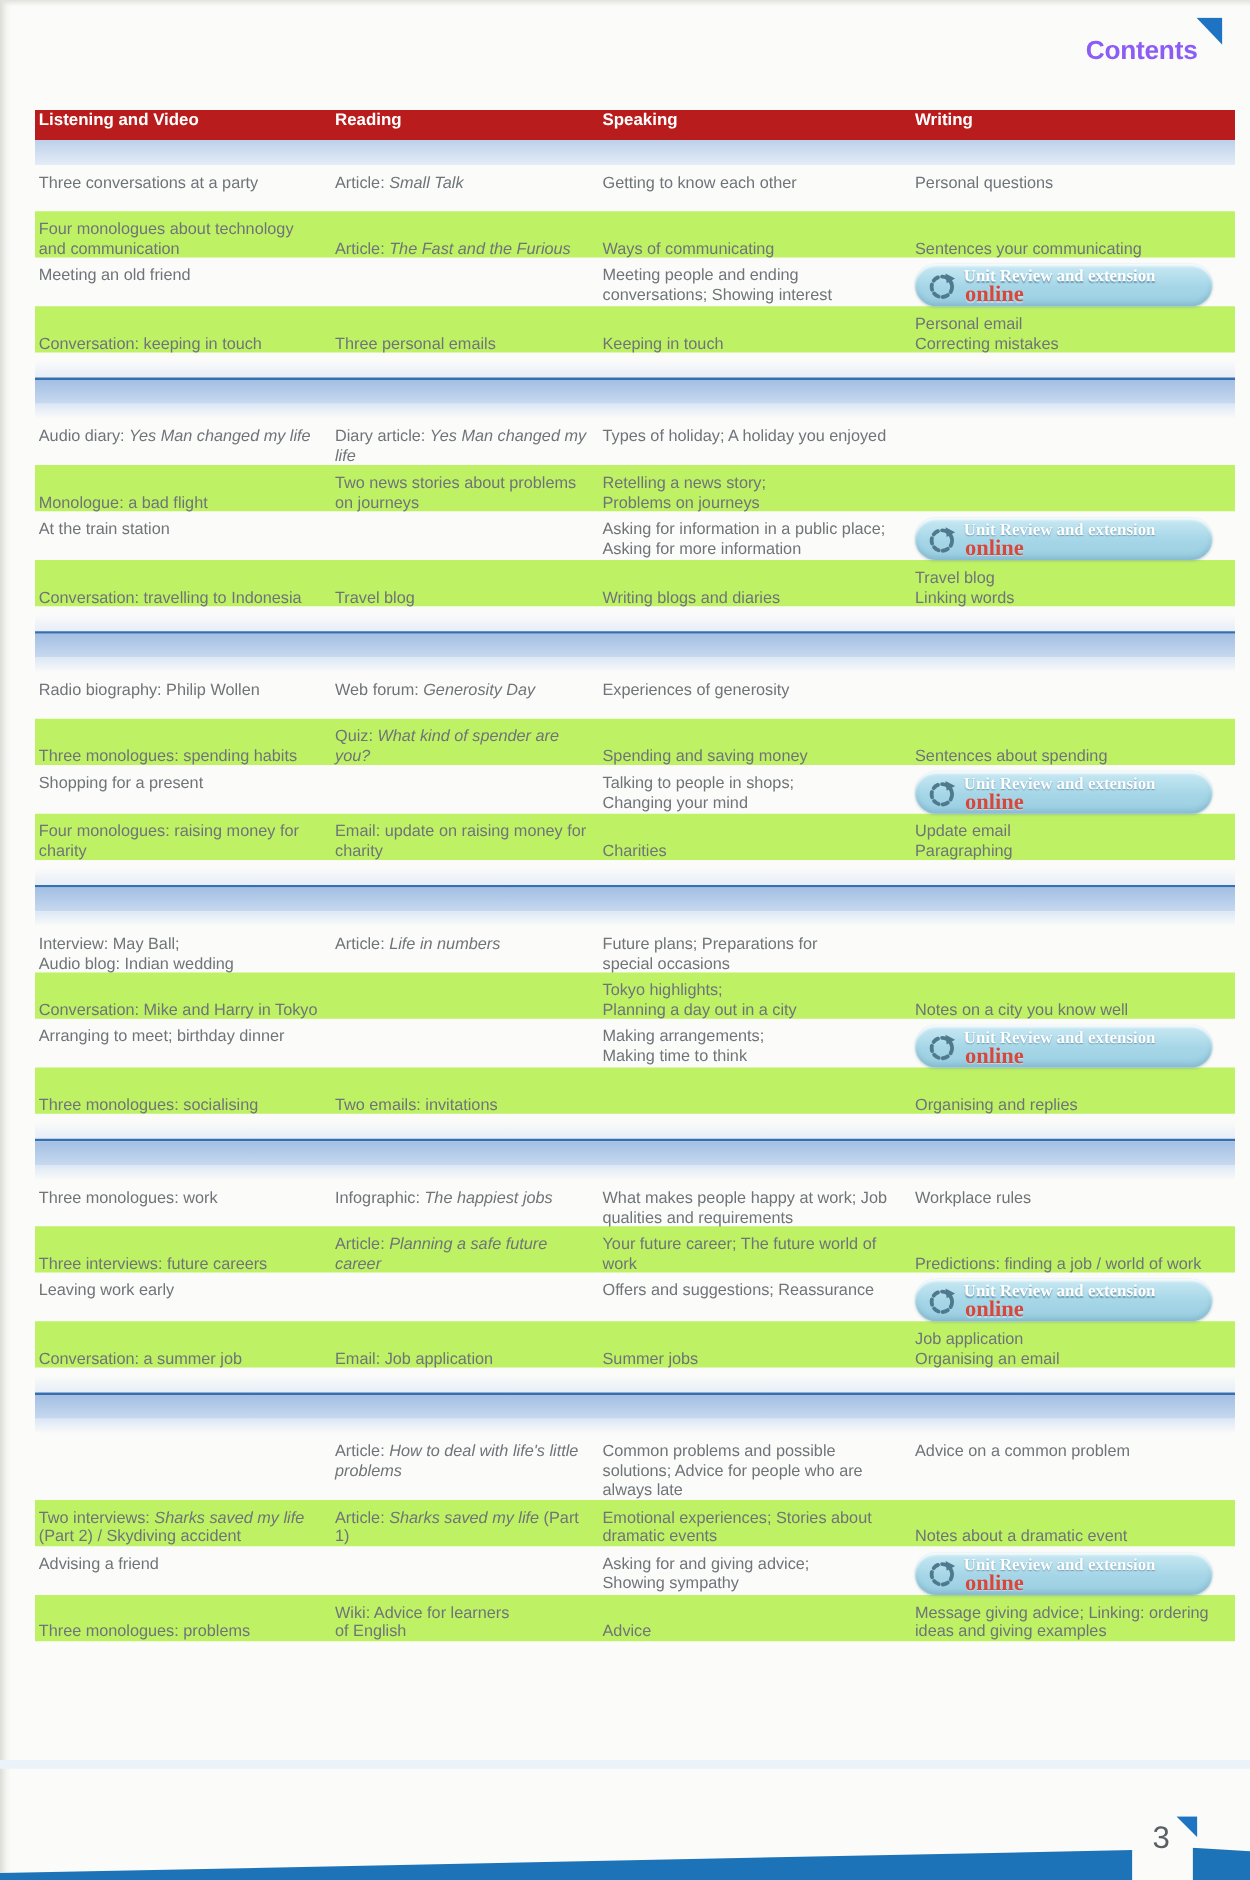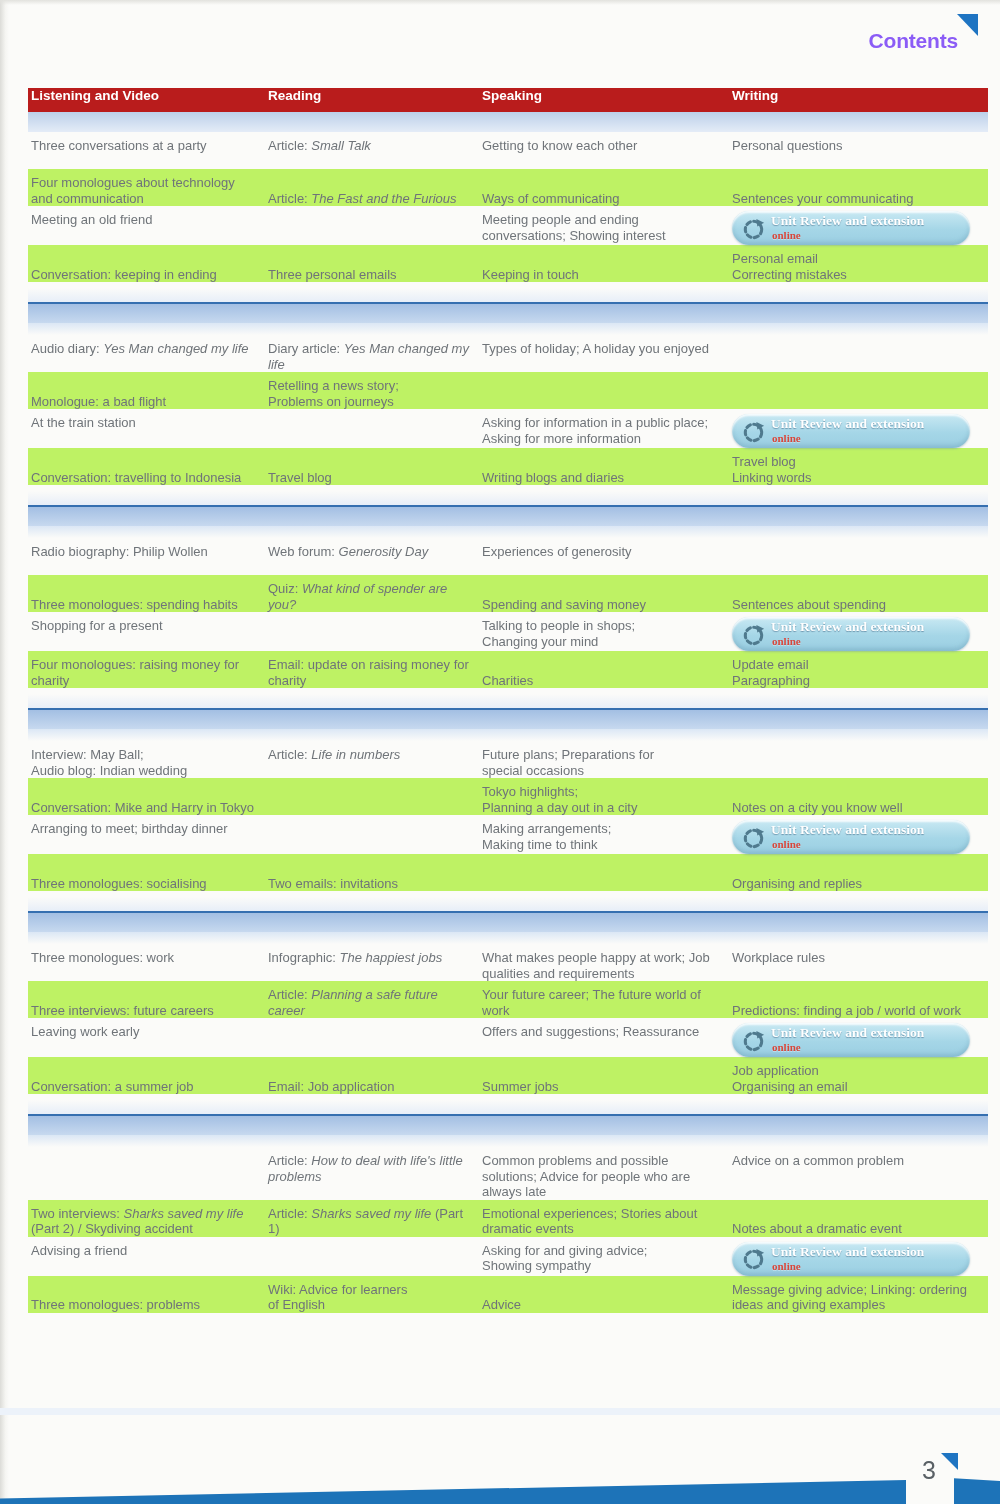--- a/index.html
+++ b/index.html
@@ -38,21 +38,21 @@
 
   .urbtn{display:flex;align-items:center;width:238px;height:34px;margin-top:-1px;padding:0 9px;
         box-sizing:border-box;border-radius:17px;cursor:pointer;
         background:linear-gradient(to bottom,#c9e9f3,#a5d6e7 55%,#9bcfe2);
         box-shadow:inset 0 2px 2px rgba(255,255,255,.85), inset 0 -3px 4px rgba(98,150,175,.35),
                    0 1px 2px rgba(120,150,170,.45);}
   .ur-icon{width:25px;height:25px;flex:0 0 auto;}
   .ur-text{display:flex;flex-direction:column;margin-left:5px;line-height:14px;}
   .ur-main{font-family:"Liberation Serif",serif;font-weight:700;font-size:13.5px;color:#fff;
         white-space:nowrap;text-shadow:0 1px 1px rgba(90,130,155,.75);}
-  .ur-online{font-family:"Liberation Serif",serif;font-weight:700;font-size:11px;color:#d6473c;
+  .ur-online{font-family:"Liberation Serif",serif;font-weight:700;font-size:18px;color:#d6473c;
         margin-left:1px;text-shadow:0 1px 0 rgba(255,255,255,.35);}
 
   .faint-band{position:absolute;left:0;right:0;top:1408px;height:7px;background:#ecf2fa;}
   .band-left{position:absolute;left:0;top:1458px;width:906px;height:46px;background:#1d73b8;
         clip-path:polygon(0 88%,100% 48%,100% 100%,0 100%);}
   .band-right{position:absolute;left:954px;top:1458px;width:46px;height:46px;background:#1d73b8;
         clip-path:polygon(0 44%,100% 50%,100% 100%,0 100%);}
   .pagenum{position:absolute;top:1456px;left:922px;font-size:25px;color:#596065;}
   .pagenum-tri{position:absolute;top:1453px;left:941px;width:17px;height:17px;background:#1e74c2;
         clip-path:polygon(0 0,100% 0,100% 100%);}
@@ -101,21 +101,21 @@
                 <path d="M16 3 L24 7 L17 11 Z" fill="#4f7a8e"></path>
               </svg>
             <div class="ur-text">
                 <span class="ur-main">Unit Review and extension</span>
                 <span class="ur-online">online</span>
               </div>
           </div>
         </div>
       </div>
       <div class="row alt">
-        <div class="cell c1"><span>Conversation: keeping in ending</span></div>
+        <div class="cell c1"><span>Conversation: keeping in touch</span></div>
         <div class="cell c2"><span>Three personal emails</span></div>
         <div class="cell c3"><span>Keeping in touch</span></div>
         <div class="cell c4"><span>Personal email
 Correcting mistakes</span></div>
       </div>
     </div>
     <div class="sep">
         <div class="sep-pre"></div>
         <div class="sep-line"></div>
         <div class="sep-band"></div>
@@ -124,20 +124,21 @@
 
     <div class="section">
       <div class="row">
         <div class="cell c1"><span>Audio diary: </span><i>Yes Man changed my life</i><span></span></div>
         <div class="cell c2"><span>Diary article: </span><i>Yes Man changed my life</i><span></span></div>
         <div class="cell c3"><span>Types of holiday; A holiday you enjoyed</span></div>
         <div class="cell c4"></div>
       </div>
       <div class="row alt">
         <div class="cell c1"><span>Monologue: a bad flight</span></div>
+        <div class="cell c2"><span>Two news stories about problems on journeys</span></div>
         <div class="cell c3"><span>Retelling a news story;
 Problems on journeys</span></div>
         <div class="cell c4"></div>
       </div>
       <div class="row">
         <div class="cell c1"><span>At the train station</span></div>
         <div class="cell c2"></div>
         <div class="cell c3"><span>Asking for information in a public place;
 Asking for more information</span></div>
         <div class="cell c4 btncell">

